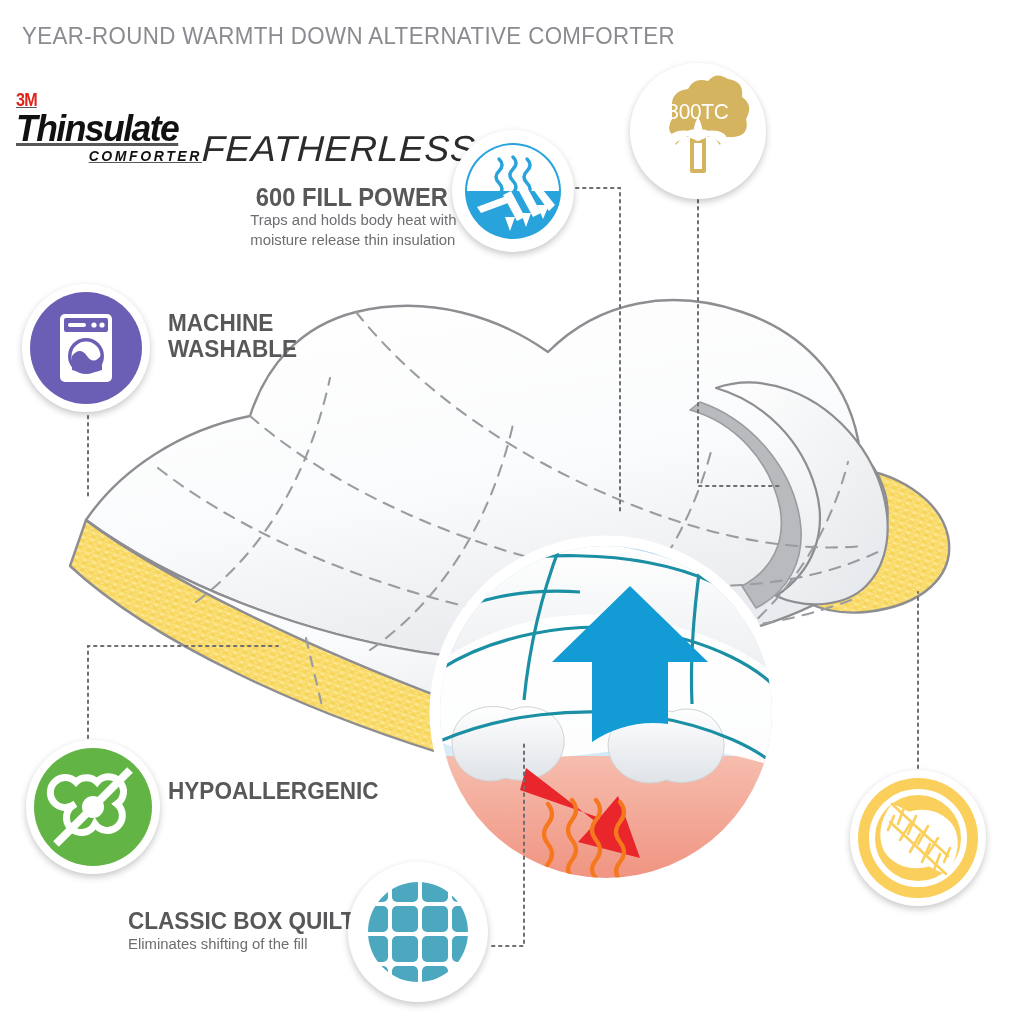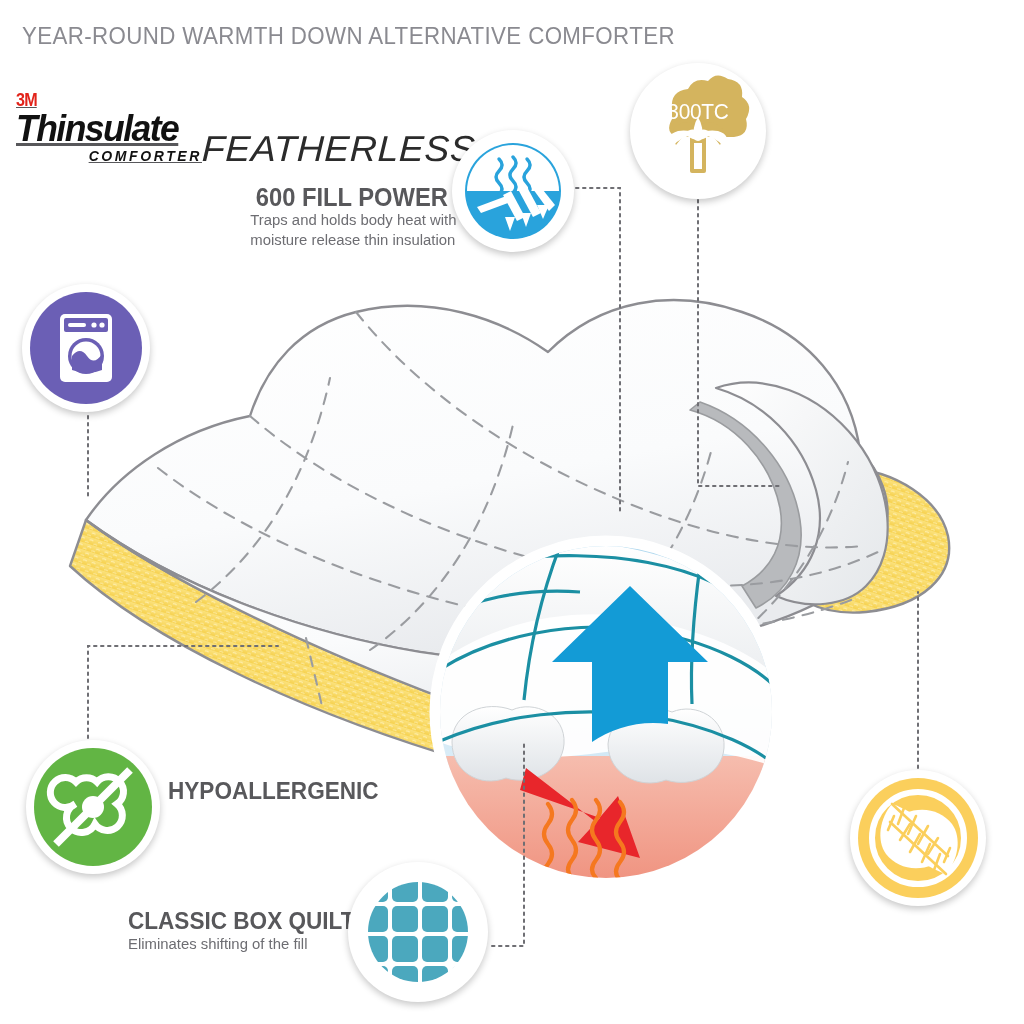--- a/index.html
+++ b/index.html
@@ -256,20 +256,24 @@
   </div>
   <div id="featherless" class="abs">FEATHERLESS</div>
 
   <div id="fillpower" class="abs">
     <div class="h-lg">600 FILL POWER</div>
     <div class="p-sm">Traps and holds body heat with</div>
     <div class="p-sm">moisture release thin insulation</div>
   </div>
 
 
+  <div id="l-machine" class="abs">
+    <div class="label-h">MACHINE</div>
+    <div class="label-h">WASHABLE</div>
+  </div>
 
   <div id="l-hypo" class="abs">
     <div class="label-h">HYPOALLERGENIC</div>
   </div>
 
   <div id="l-box" class="abs">
     <div class="label-h">CLASSIC BOX QUILT</div>
     <div class="label-p">Eliminates shifting of the fill</div>
   </div>
 

